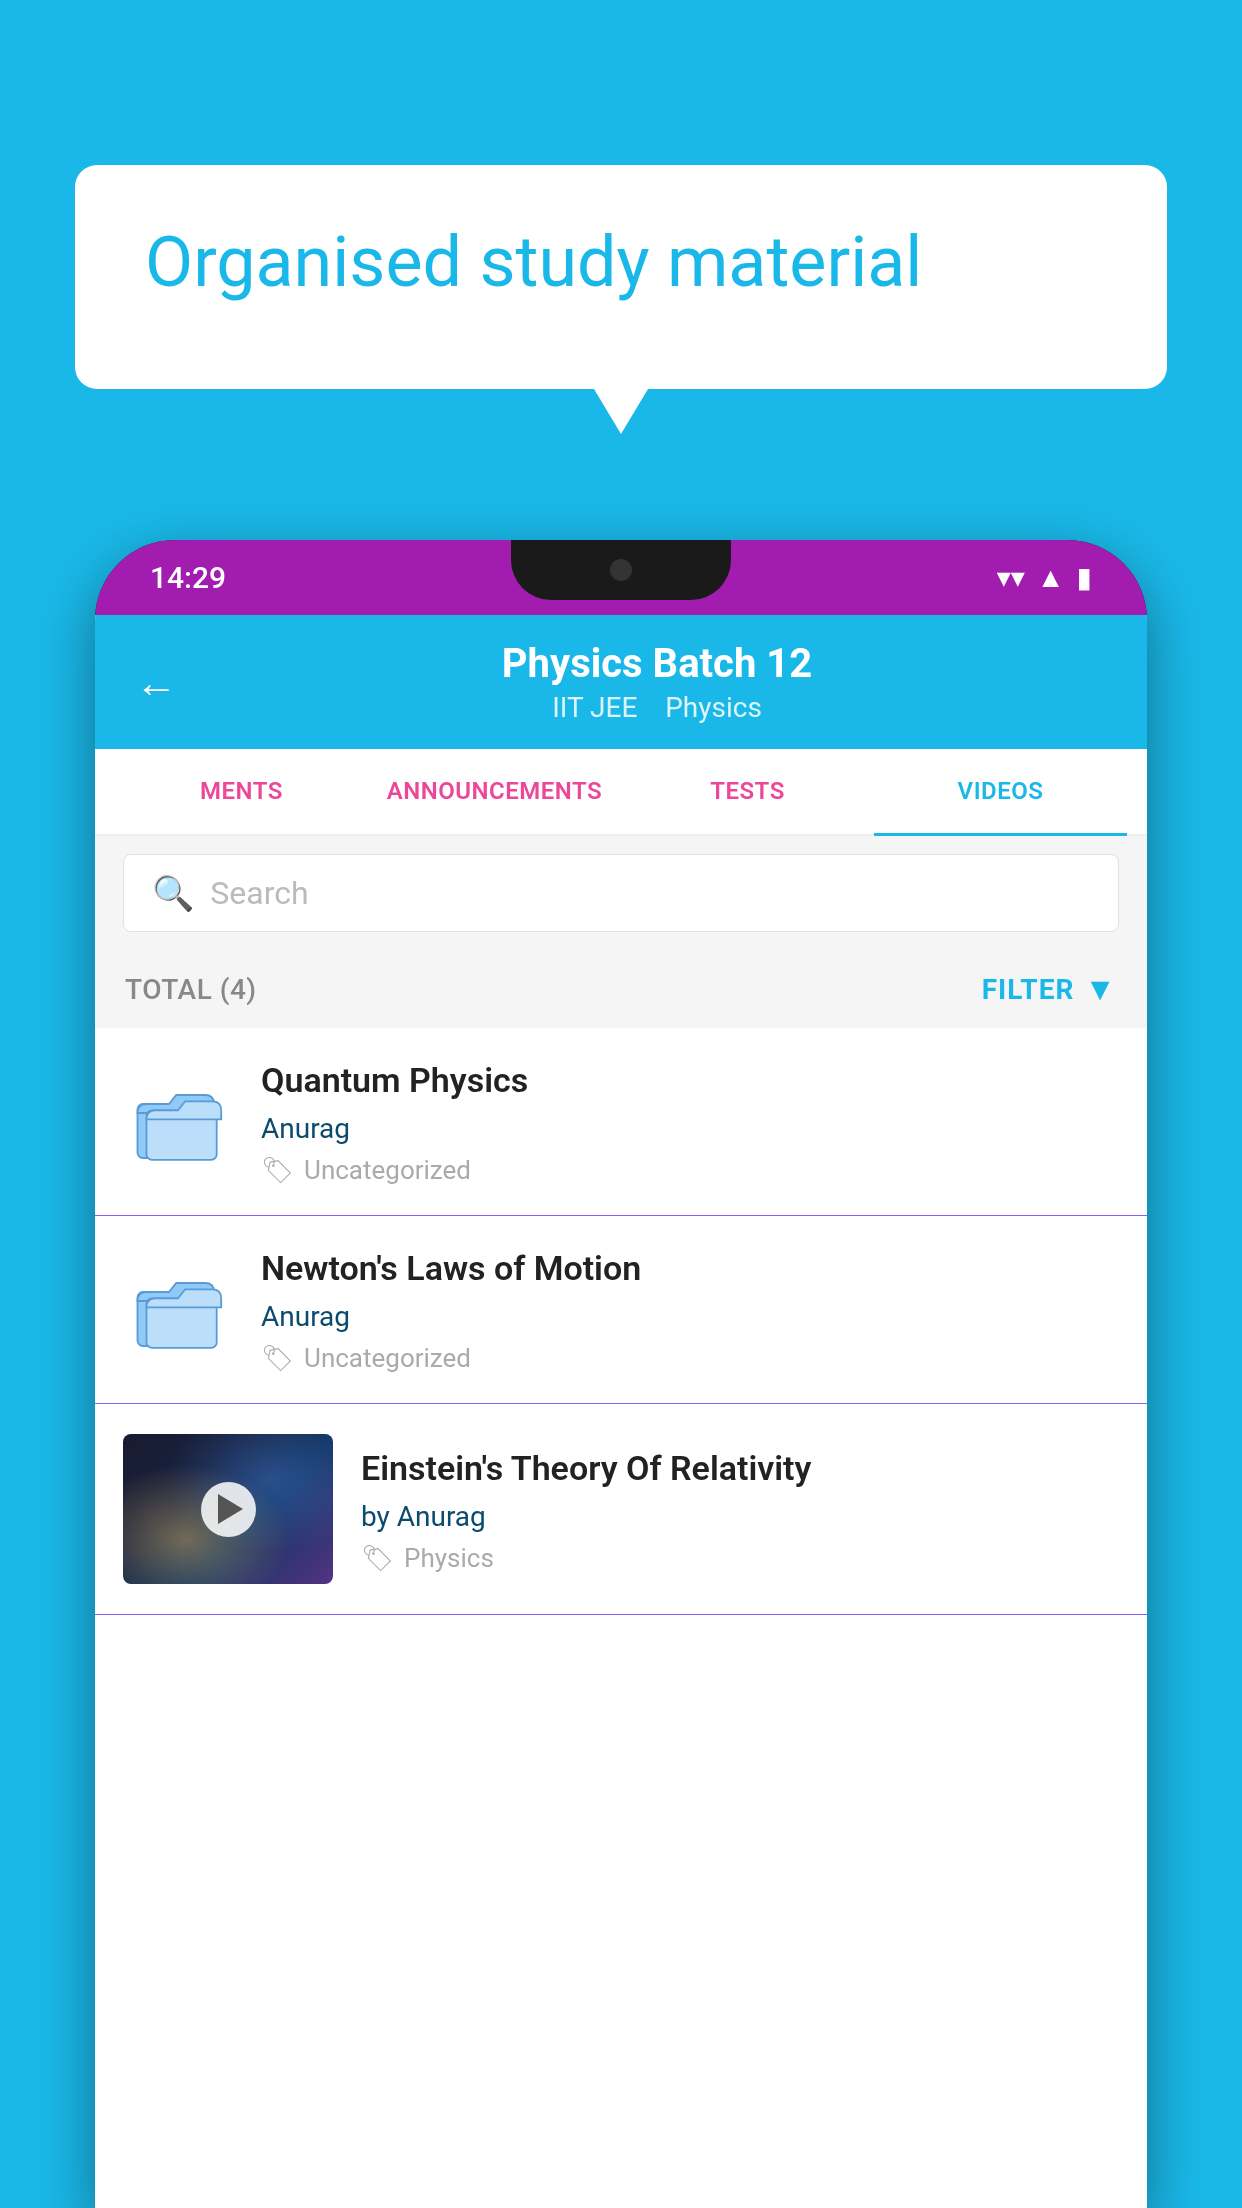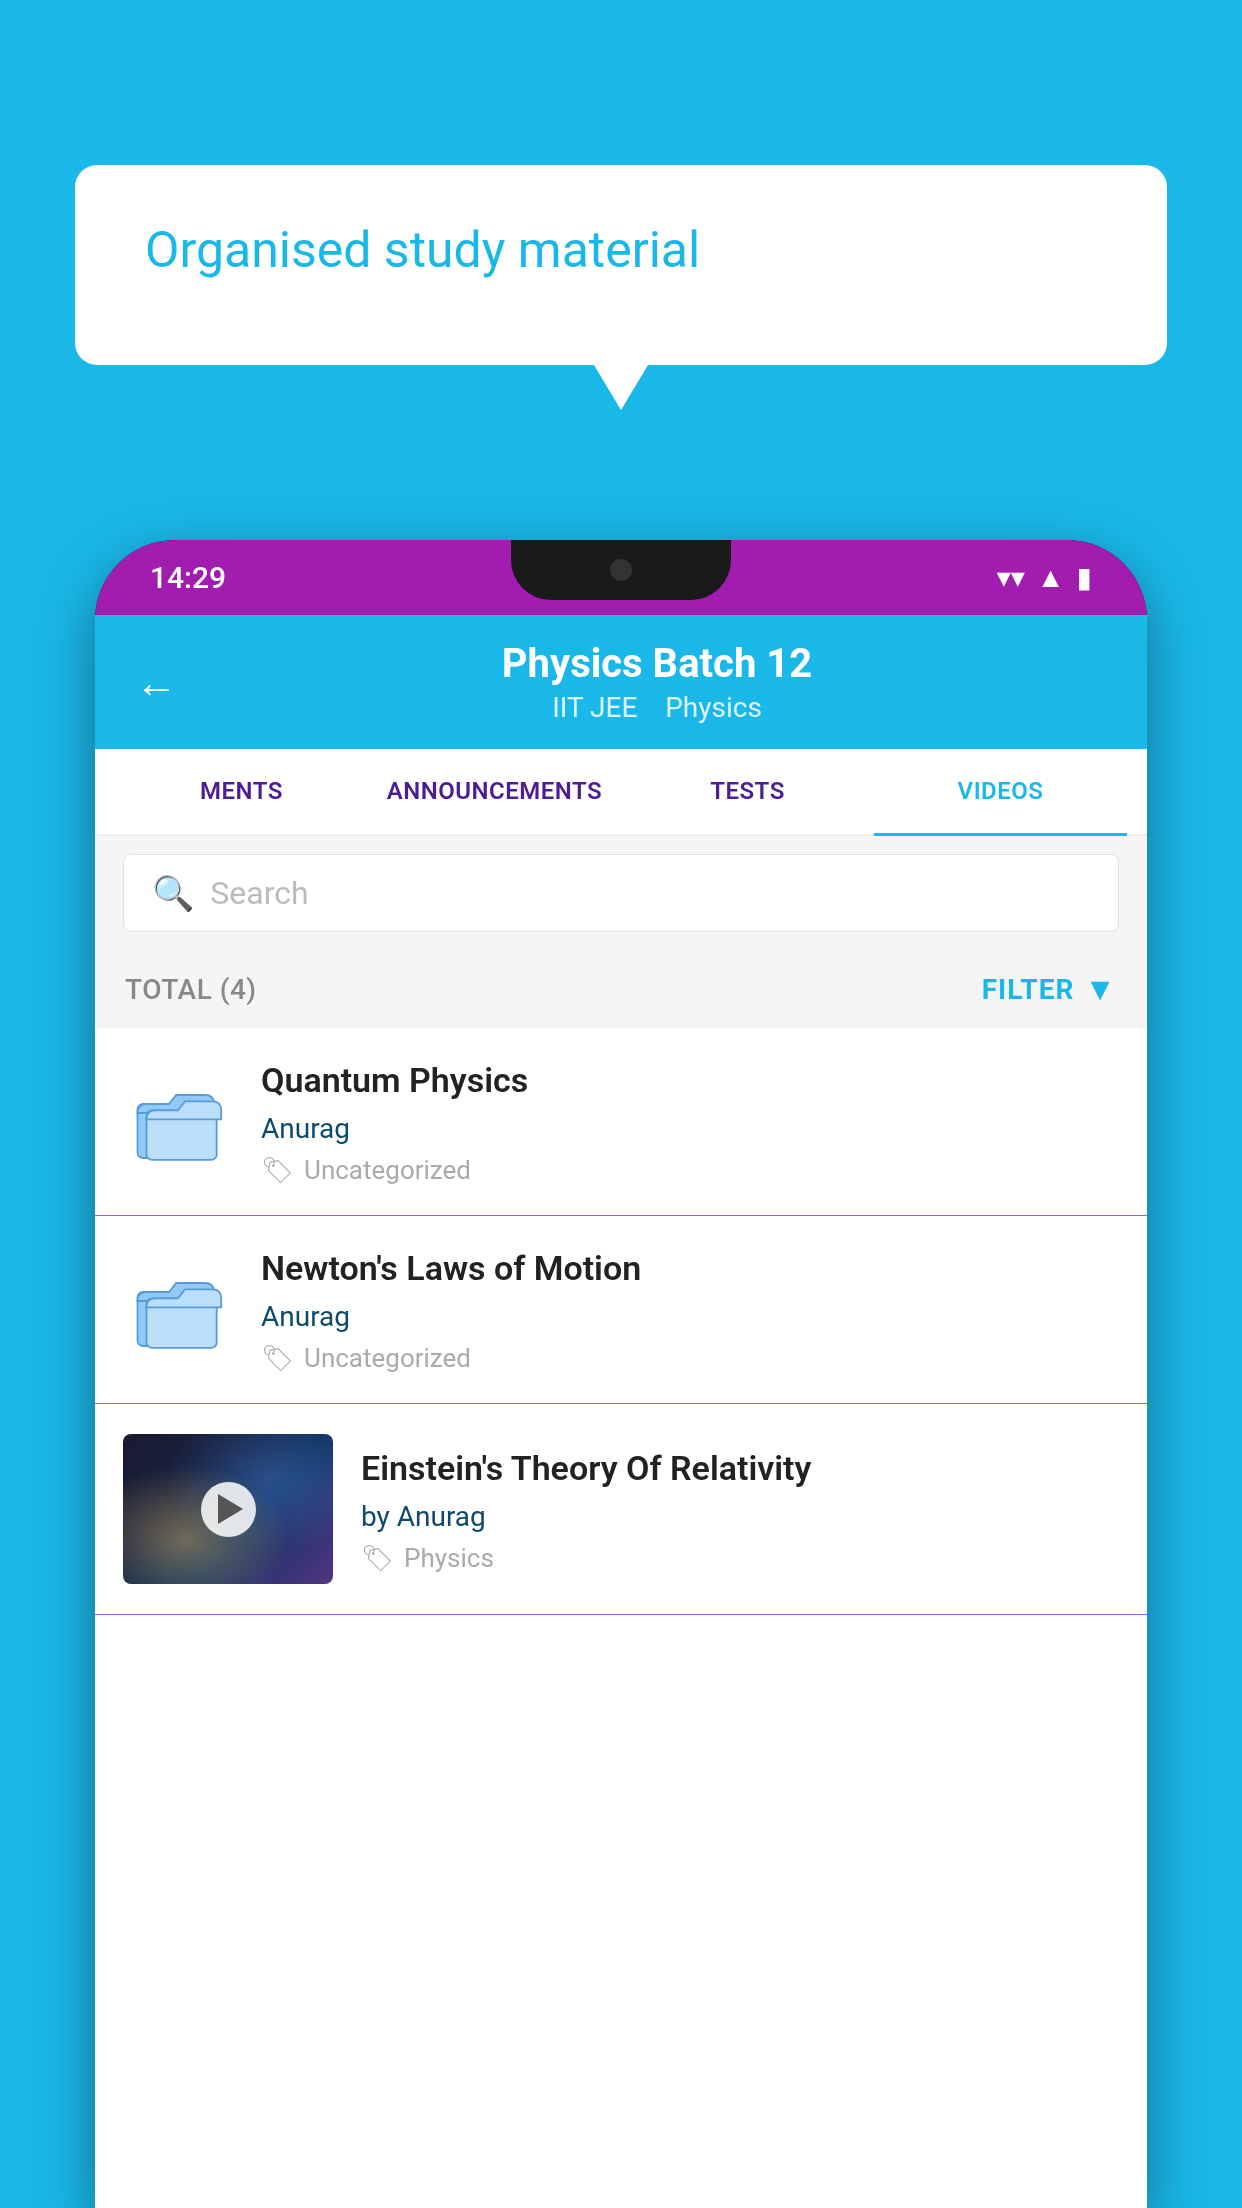--- a/index.html
+++ b/index.html
@@ -36,21 +36,21 @@
       left: 50%;
       transform: translateX(-50%);
       width: 0;
       height: 0;
       border-left: 30px solid transparent;
       border-right: 30px solid transparent;
       border-top: 50px solid white;
     }
 
     .bubble-title {
-      font-size: 50px;
+      font-size: 70px;
       font-weight: 400;
       color: #1ab8e8;
       line-height: 1.2;
       margin-bottom: 30px;
     }
 
     .bubble-subtitle {
       font-size: 38px;
       color: #999;
       font-weight: 300;
@@ -166,21 +166,21 @@
       border-bottom: 2px solid #eee;
       padding: 0 20px;
     }
 
     .tab {
       flex: 1;
       text-align: center;
       padding: 28px 8px;
       font-size: 24px;
       font-weight: 600;
-      color: #4c1d95;
+      color: #ec4899;
       letter-spacing: 0.5px;
       cursor: pointer;
       border-bottom: 3px solid transparent;
       margin-bottom: -2px;
     }
 
     .tab.active {
       color: #1ab8e8;
       border-bottom: 3px solid #1ab8e8;
     }

